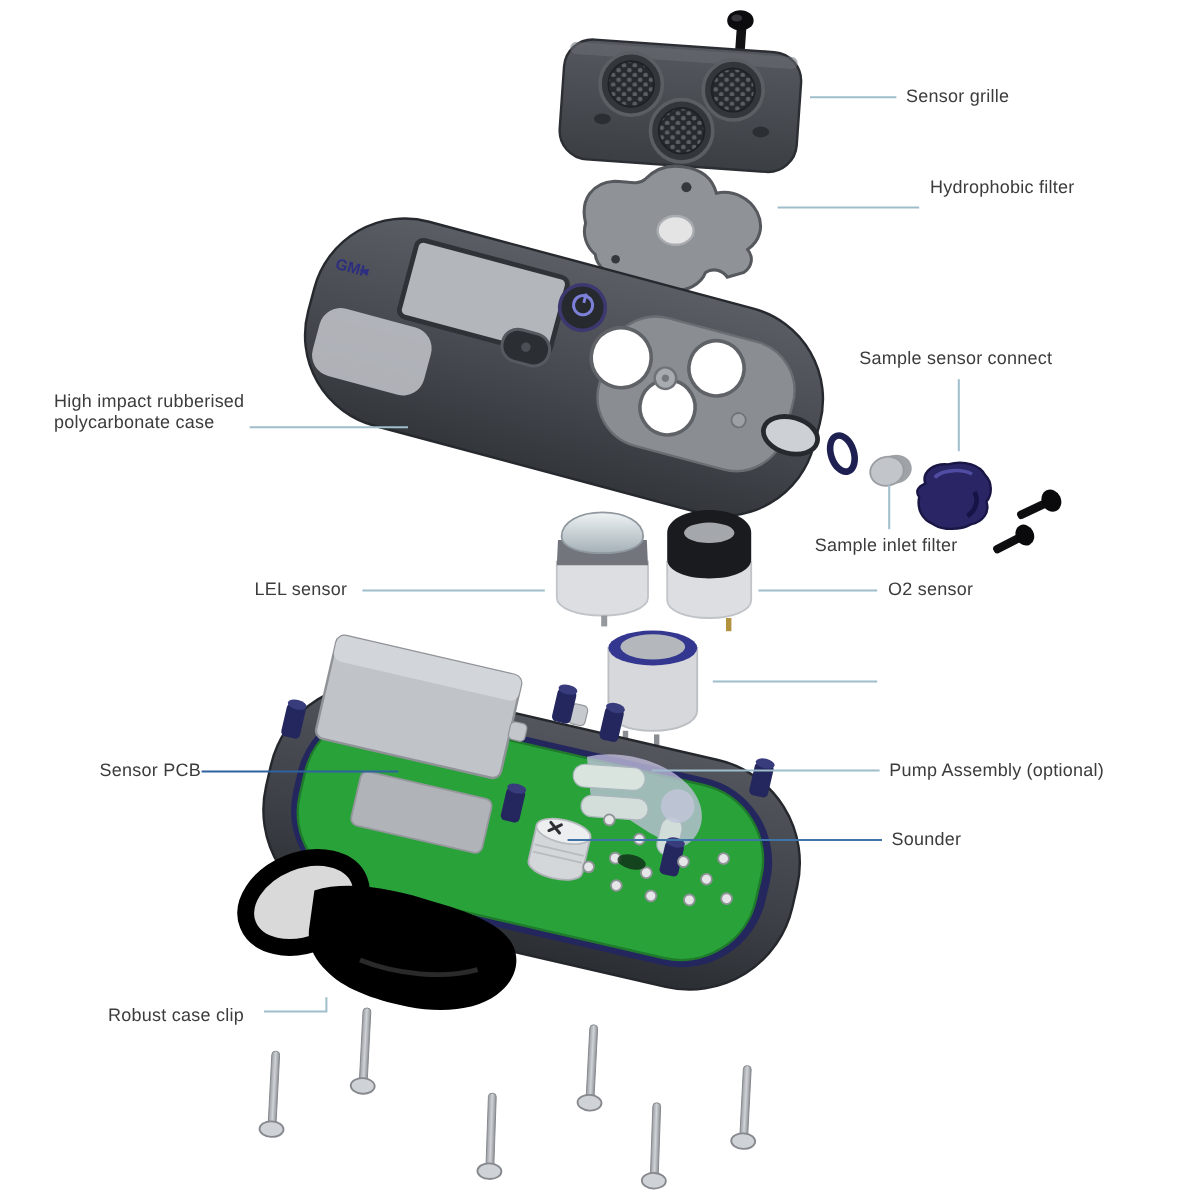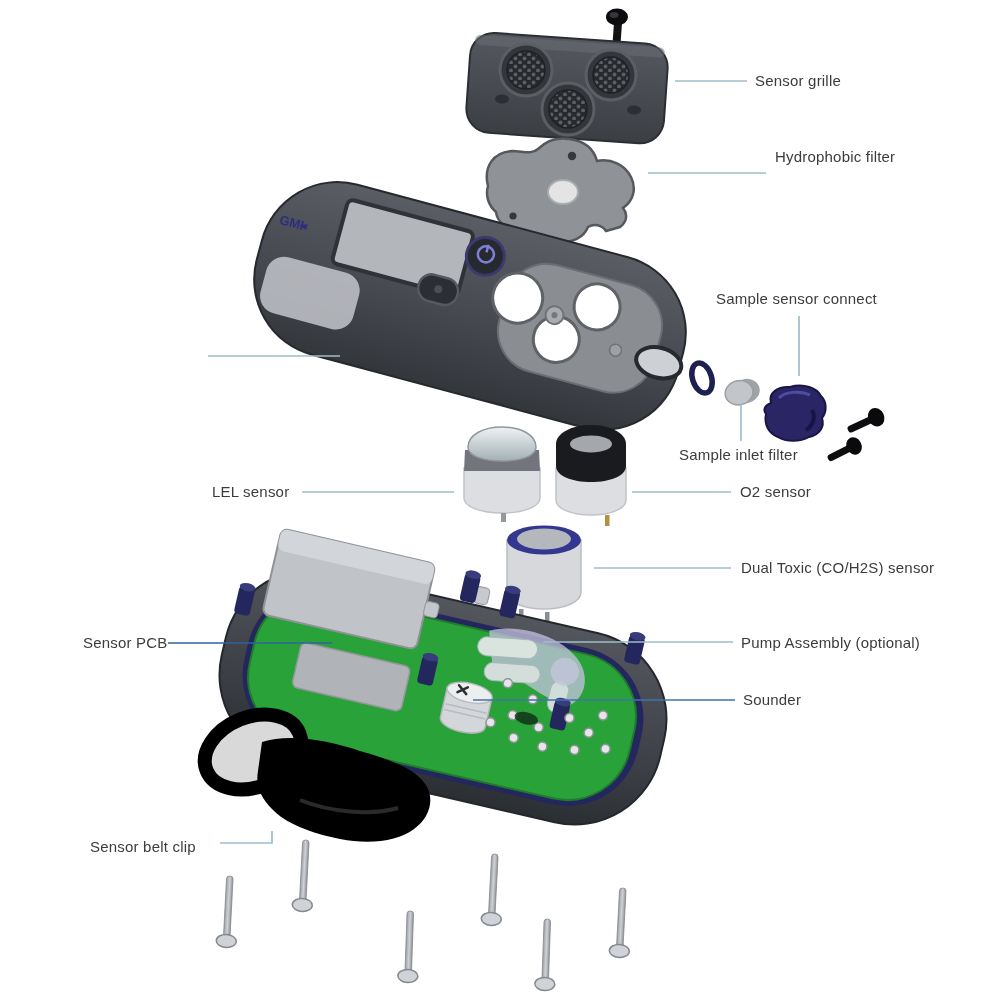--- a/index.html
+++ b/index.html
@@ -288,22 +288,22 @@
     <line x1="168" y1="643" x2="332" y2="643" stroke="#2f629f"></line>
     <line x1="543" y1="642" x2="733" y2="642" stroke="#9fbecb"></line>
     <line x1="473" y1="700" x2="735" y2="700" stroke="#3f74a8"></line>
     <polyline points="220,843 272,843 272,831" stroke="#9fbecb"></polyline>
   </g>
 </svg>
 
 <div class="label" style="left:755px;top:72px">Sensor grille</div>
 <div class="label" style="left:775px;top:148px">Hydrophobic filter</div>
 <div class="label" style="left:716px;top:290px">Sample sensor connect</div>
+<div class="label wrap" style="left:45px;top:326px">High impact rubberised polycarbonate case</div>
 <div class="label" style="left:679px;top:446px">Sample inlet filter</div>
 <div class="label" style="left:212px;top:483px">LEL sensor</div>
 <div class="label" style="left:740px;top:483px">O2 sensor</div>
-<div class="label" style="left:741px;top:559px">Dual Toxic (CO/H2S) sensor</div>
 <div class="label" style="left:83px;top:634px">Sensor PCB</div>
 <div class="label" style="left:741px;top:634px">Pump Assembly (optional)</div>
 <div class="label" style="left:743px;top:691px">Sounder</div>
-<div class="label" style="left:90px;top:838px">Sensor belt clip</div>
+<div class="label" style="left:90px;top:838px">Robust case clip</div>
 
 </div>
 
 </body></html>

